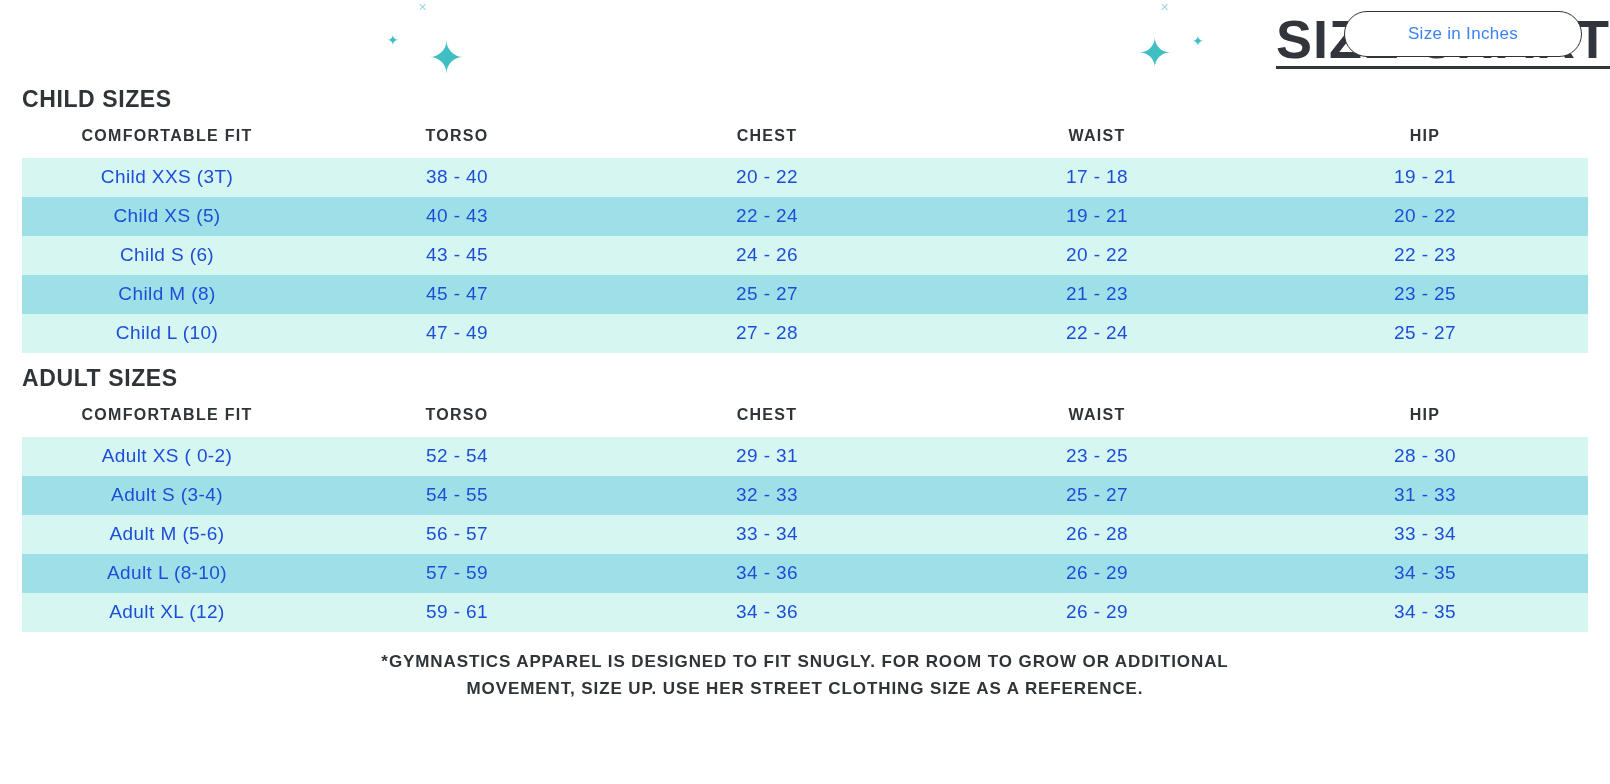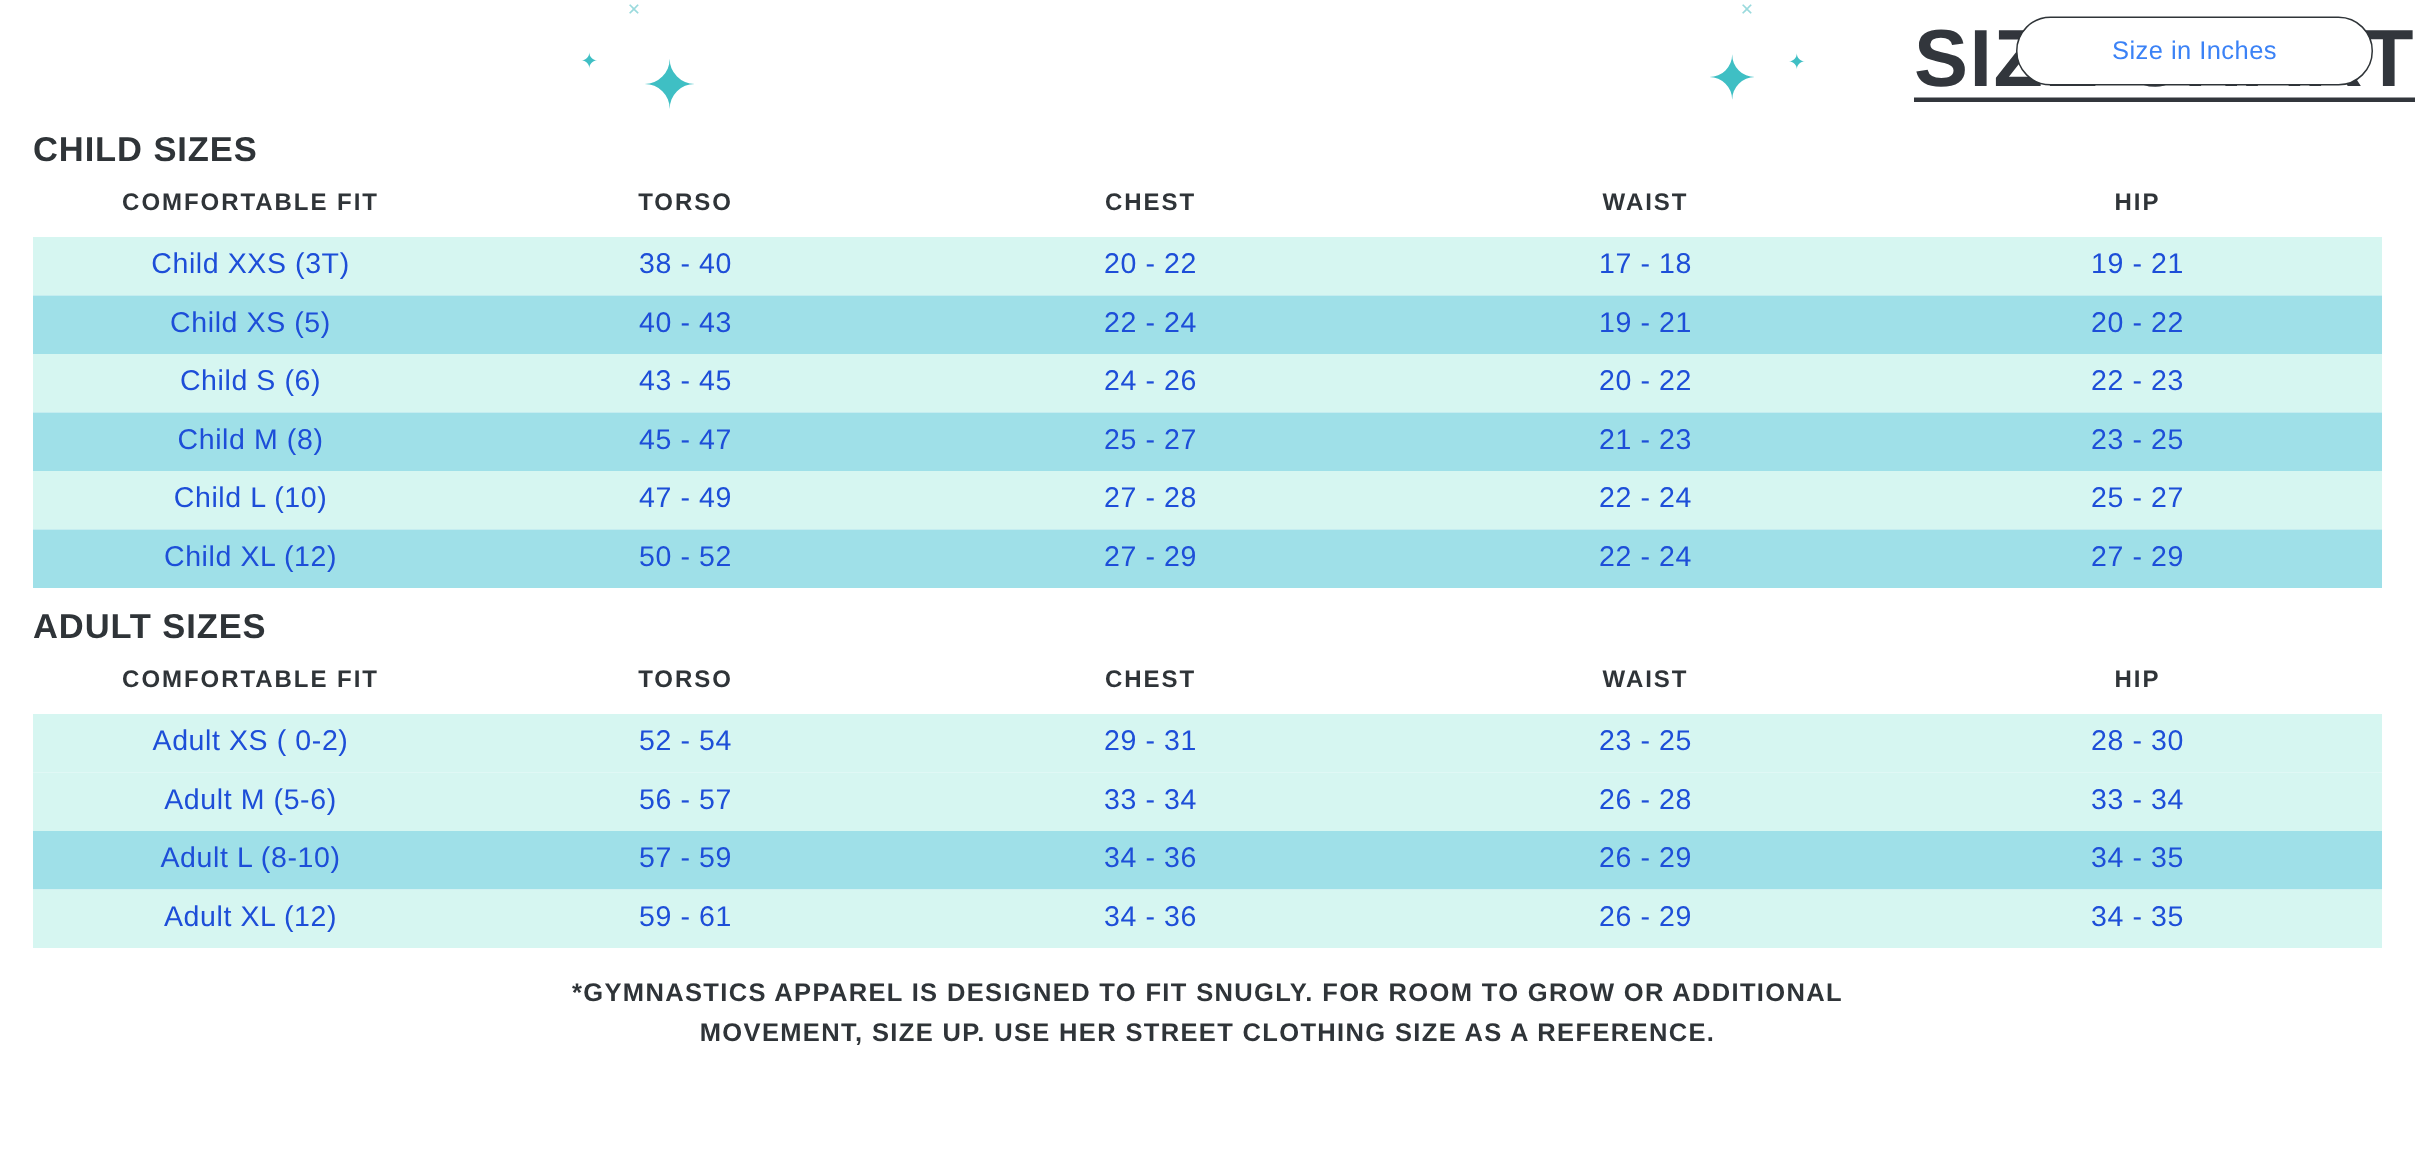--- a/index.html
+++ b/index.html
@@ -199,27 +199,20 @@
           <td>21 - 23</td>
           <td>23 - 25</td>
         </tr>
         <tr class="row-light">
           <td>Child L (10)</td>
           <td>47 - 49</td>
           <td>27 - 28</td>
           <td>22 - 24</td>
           <td>25 - 27</td>
         </tr>
-        <tr class="row-dark">
-          <td>Child XL (12)</td>
-          <td>50 - 52</td>
-          <td>27 - 29</td>
-          <td>22 - 24</td>
-          <td>27 - 29</td>
-        </tr>
       </tbody>
     </table>
   </div>
 
   <div id="adult-section">
     <div class="section-title">ADULT SIZES</div>
     <table class="size-table">
       <colgroup>
           <col class="c1">
           <col class="c2">
@@ -237,20 +230,27 @@
         </tr>
       </thead>
       <tbody>
         <tr class="row-light">
           <td>Adult XS ( 0-2)</td>
           <td>52 - 54</td>
           <td>29 - 31</td>
           <td>23 - 25</td>
           <td>28 - 30</td>
         </tr>
+        <tr class="row-dark">
+          <td>Adult S (3-4)</td>
+          <td>54 - 55</td>
+          <td>32 - 33</td>
+          <td>25 - 27</td>
+          <td>31 - 33</td>
+        </tr>
         <tr class="row-light">
           <td>Adult M (5-6)</td>
           <td>56 - 57</td>
           <td>33 - 34</td>
           <td>26 - 28</td>
           <td>33 - 34</td>
         </tr>
         <tr class="row-dark">
           <td>Adult L (8-10)</td>
           <td>57 - 59</td>

